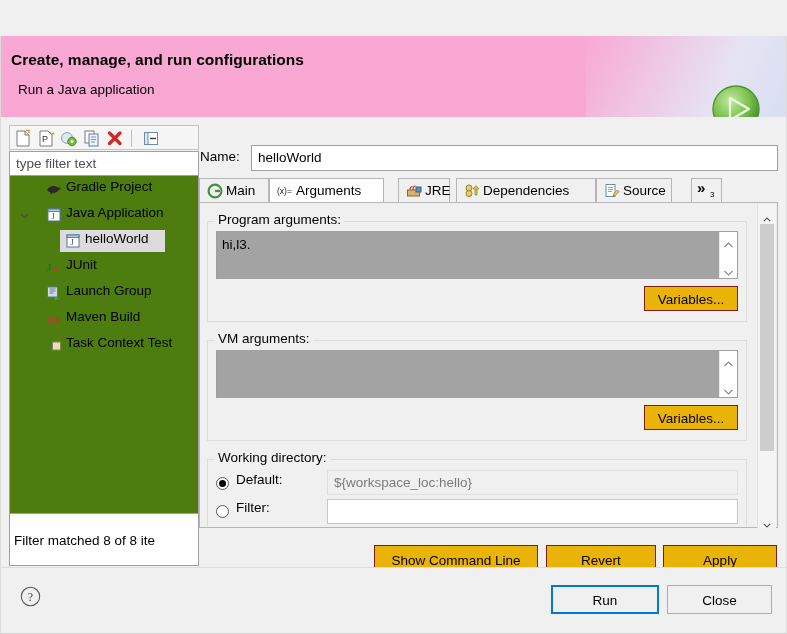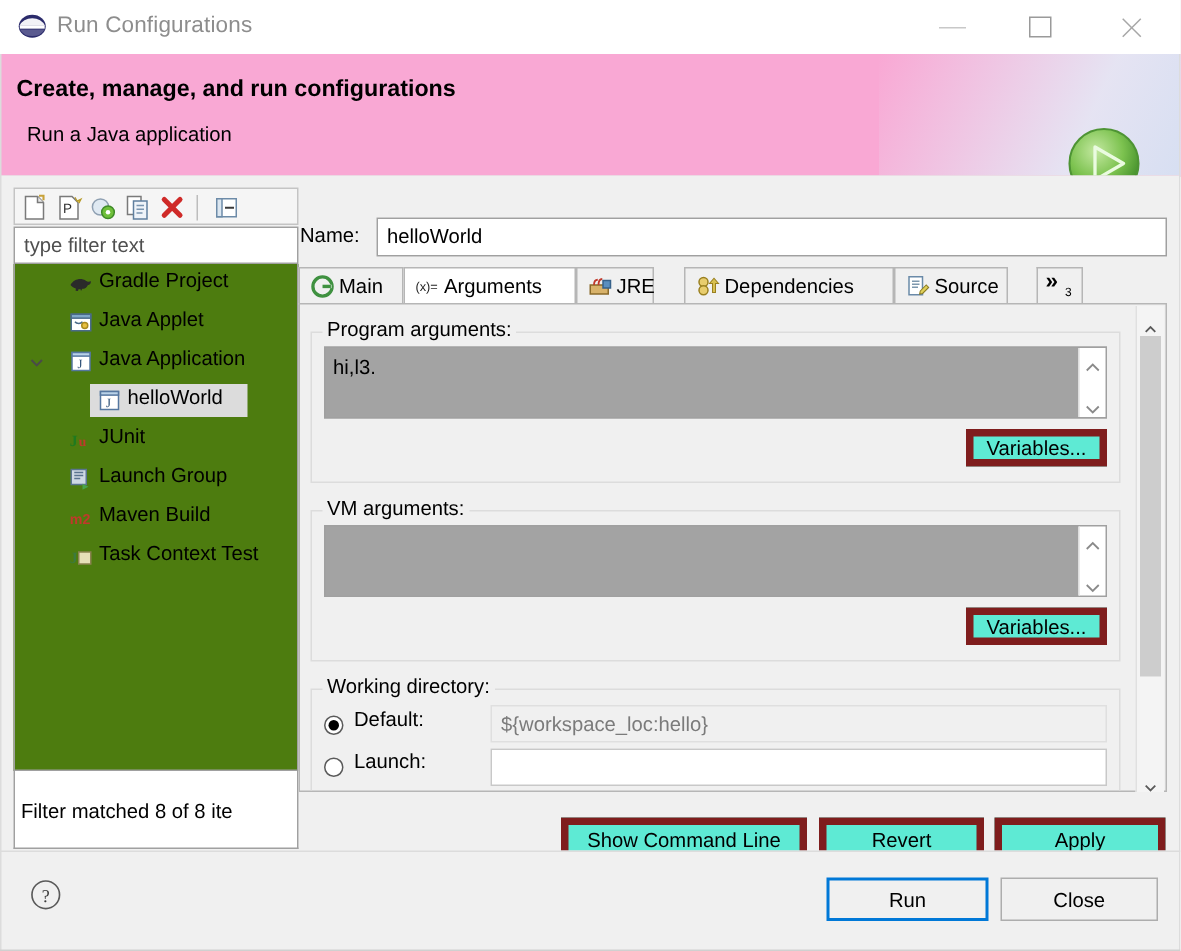--- a/index.html
+++ b/index.html
@@ -77,21 +77,21 @@
   .tabcontent{position:absolute;left:0;top:57px;width:579px;height:326px;background:#f0f0f0;border:1px solid #b6b6b6;box-sizing:border-box;}
   .inner{position:absolute;left:0;top:0;width:558px;height:324px;overflow:hidden;}
 
   .grp{position:absolute;left:7px;}
   .grplabel{position:absolute;left:8px;top:0px;font-size:13.5px;background:#f0f0f0;padding:0 3px;z-index:2;}
   .grpbox{position:absolute;left:0;top:9px;border:1px solid #dcdcdc;border-top:1px solid #dcdcdc;box-sizing:border-box;}
   .textarea{position:absolute;background:#a3a3a3;border:1px solid #a0a0a0;box-sizing:border-box;}
   .textarea .val{position:absolute;left:5px;top:5px;font-size:13.5px;}
   .ta-scroll{position:absolute;right:0;top:0;width:17px;bottom:0;background:#fff;border-left:1px solid #ebebeb;}
   .ta-arrow{position:absolute;left:3px;width:11px;height:8px;}
-  .btn{position:absolute;background:#5eead4;border:5px solid #7f1d1d;box-sizing:border-box;
+  .btn{position:absolute;background:#eab308;border:1px solid #7f1d1d;box-sizing:border-box;
        font-size:13.5px;text-align:center;color:#000;}
   .btn .lbl{position:absolute;left:0;right:0;top:50%;transform:translateY(-50%);}
 
   .radio{position:absolute;width:13px;height:13px;border-radius:50%;border:1px solid #5a5a5a;background:#fff;box-sizing:border-box;}
   .radio .dot{position:absolute;left:2px;top:2px;width:7px;height:7px;border-radius:50%;background:#000;}
   .rlabel{position:absolute;font-size:13.5px;}
   .rofield{position:absolute;background:#f0f0f0;border:1px solid #dfdfdf;box-sizing:border-box;}
   .rofield span{position:absolute;left:6px;top:4px;font-size:13.5px;color:#7b7b7b;}
 
   
@@ -113,41 +113,20 @@
   .btnlabel{position:absolute;left:0;right:0;top:50%;transform:translateY(-50%);text-align:center;font-size:13.5px;}
   .edge-left{position:absolute;left:0;top:36px;width:1px;height:598px;background:#dcdcdc;}
   .edge-right{position:absolute;right:0;top:36px;width:1px;height:598px;background:#dcdcdc;}
   .edge-bot{position:absolute;left:0;bottom:0;width:787px;height:1px;background:#d0d0d0;}
 </style>
 </head>
 <body>
 
 <div class="window">
 
-  <div class="titlebar">
-    <span class="tb-icon">
-      <svg width="19" height="19" viewBox="0 0 19 19">
-        <ellipse cx="9.5" cy="9.5" rx="9" ry="7.6" fill="#2b2b6b"></ellipse>
-        <path d="M1 9.2 A9 7.6 0 0 1 18 9.2 Z" fill="#f2f2f6"></path>
-        <path d="M1.3 11.6 A9 7.6 0 0 0 17.7 11.6 Z" fill="#5a5a8f"></path>
-        <rect x="1.2" y="9.0" width="16.6" height="2.1" fill="#ffffff"></rect>
-      </svg>
-    </span>
-    <span class="tb-title">Run Configurations</span>
-
-    <div class="winbtn min">
-      <span class="gl-min"></span>
-    </div>
-    <div class="winbtn max">
-      <span class="gl-max"></span>
-    </div>
-    <div class="winbtn close">
-      <span class="gl-x"></span>
-    </div>
-  </div>
 
   <div class="header">
     <div class="hdr-sheen"></div>
     <div class="hdr-title">Create, manage, and run configurations</div>
     <div class="hdr-sub">Run a Java application</div>
     <span class="hdr-run">
       <svg width="52" height="52" viewBox="0 0 52 52">
         <defs>
           <radialGradient id="gball" cx="38%" cy="32%" r="72%">
             <stop offset="0%" stop-color="#c3e8a0"></stop>
@@ -217,31 +196,20 @@
 
         <div class="trow">
           <span class="ticon" style="left:36px;">
             <svg width="16" height="16" viewBox="0 0 16 16">
               <path d="M1 9c2-4 7-5 10-3 1.5 1 2.5 1 3.5.3.4 1.6-.8 2.6-2 2.8-.6 1.6-2 2.4-3.6 2.4L8 13l-.3-1.2-1.4.1L6 13l-1.6-.2.2-1.4C3.3 11 2 10.3 1 9z" fill="#2a2a2a"></path>
             </svg>
           </span>
           <span class="tlabel" style="left:56px;">Gradle Project</span>
         </div>
 
-        <div class="trow">
-          <span class="ticon" style="left:36px;">
-            <svg width="16" height="16" viewBox="0 0 16 16">
-              <rect x="1.5" y="2.5" width="13" height="11" fill="#ffffff" stroke="#4a6b8a"></rect>
-              <rect x="1.5" y="2.5" width="13" height="2.6" fill="#7fa7c8" stroke="#4a6b8a"></rect>
-              <path d="M4 7.5c1 1.5 4 1.5 5 0" stroke="#4a6b8a" fill="none"></path>
-              <circle cx="10.5" cy="10" r="2" fill="#e8c040" stroke="#a98a20"></circle>
-            </svg>
-          </span>
-          <span class="tlabel" style="left:56px;">Java Applet</span>
-        </div>
 
         <div class="trow">
           <span class="twist">
             <svg width="11" height="11" viewBox="0 0 11 11">
               <path d="M2 4l3.5 3.6L9 4" fill="none" stroke="#4a4a4a" stroke-width="1.3"></path>
             </svg>
           </span>
           <span class="ticon" style="left:36px;">
             <svg width="16" height="16" viewBox="0 0 16 16">
               <rect x="2" y="2" width="12" height="12" fill="#ffffff" stroke="#5577a0"></rect>
@@ -334,21 +302,21 @@
 
         <div class="tab active" style="left:70px;width:115px;">
           <span class="tabicon">
             <svg width="16" height="16" viewBox="0 0 16 16">
               <text x="0" y="11" font-size="8.5" font-family="Liberation Sans, sans-serif" fill="#1d1d1d">(x)=</text>
             </svg>
           </span>
           <span class="tablabel">Arguments</span>
         </div>
 
-        <div class="tab" style="left:185px;width:52px;padding-left:20px;">
+        <div class="tab" style="left:199px;width:52px;padding-left:20px;">
           <span class="tabicon">
             <svg width="16" height="16" viewBox="0 0 16 16">
               <rect x="1.5" y="7" width="12" height="6" fill="#d8b26a" stroke="#8a6a2a"></rect>
               <path d="M4 7c0-2 1-3.5 2.5-3.5" fill="none" stroke="#c0392b" stroke-width="1.2"></path>
               <path d="M7 7c0-2.5 1-4 2.5-4" fill="none" stroke="#c0392b" stroke-width="1.2"></path>
               <rect x="10" y="4" width="5" height="5" fill="#5a8fbf" stroke="#36618a"></rect>
             </svg>
           </span>
           <span class="tablabel">JRE</span>
         </div>
@@ -440,21 +408,21 @@
 
             <span class="radio" style="left:9px;top:27px;">
               <span class="dot"></span>
             </span>
             <span class="rlabel" style="left:29px;top:22px;">Default:</span>
             <div class="rofield" style="left:120px;top:20px;width:411px;height:25px;">
               <span>${workspace_loc:hello}</span>
             </div>
 
             <span class="radio" style="left:9px;top:55px;"></span>
-            <span class="rlabel" style="left:29px;top:50px;">Launch:</span>
+            <span class="rlabel" style="left:29px;top:50px;">Filter:</span>
             <div class="rofield" style="left:120px;top:49px;width:411px;height:25px;background:#fff;border-color:#c8c8c8;">
               <span></span>
             </div>
           </div>
 
         </div>
 
         <div class="vscroll">
           <span class="vs-btn up">
             <span class="chev">

